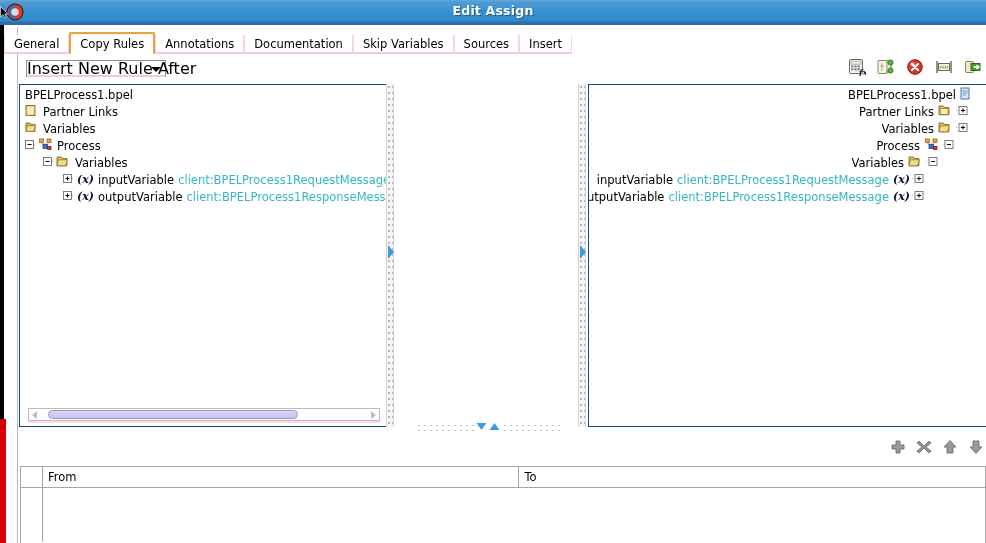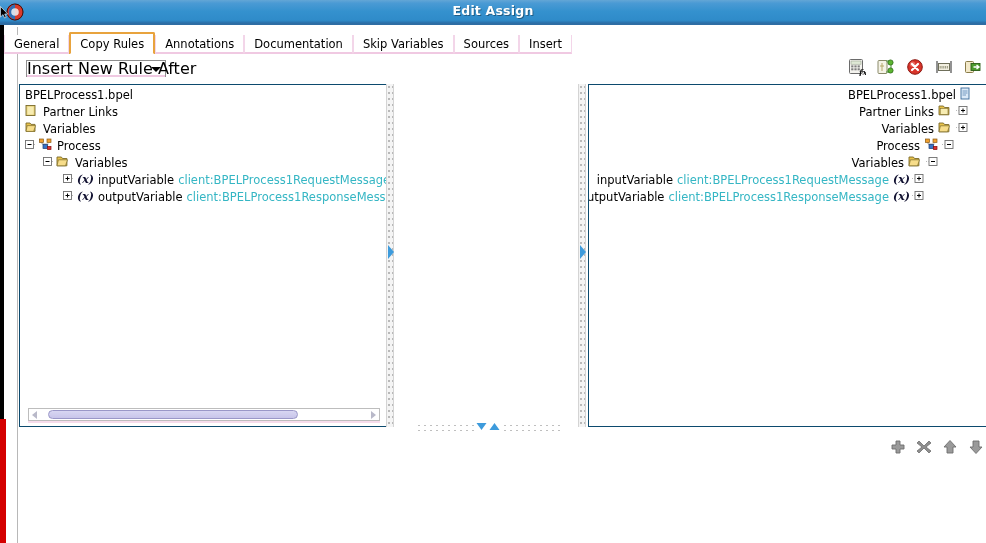--- a/index.html
+++ b/index.html
@@ -710,14 +710,24 @@
         <path d="M8 1.5 L14 8 L11 8 L11 14 L5 14 L5 8 L2 8 Z" fill="#9a9a9a" stroke="#6e6e6e" stroke-width="0.9"></path>
       </svg>
     </span>
     <span class="ba-icon">
       <svg width="16" height="16" viewBox="0 0 16 16">
         <path d="M8 14.5 L2 8 L5 8 L5 2 L11 2 L11 8 L14 8 Z" fill="#9a9a9a" stroke="#6e6e6e" stroke-width="0.9"></path>
       </svg>
     </span>
   </div>
 
+  <div id="bottom-table">
+    <div id="bt-header">
+      <div class="bt-th" id="bt-th-corner"></div>
+      <div class="bt-th" id="bt-th-from">From</div>
+      <div class="bt-th" id="bt-th-to">To</div>
+    </div>
+    <div id="bt-body">
+      <div id="bt-body-gutter"></div>
+    </div>
+  </div>
 
 </div>
 
 </body></html>

